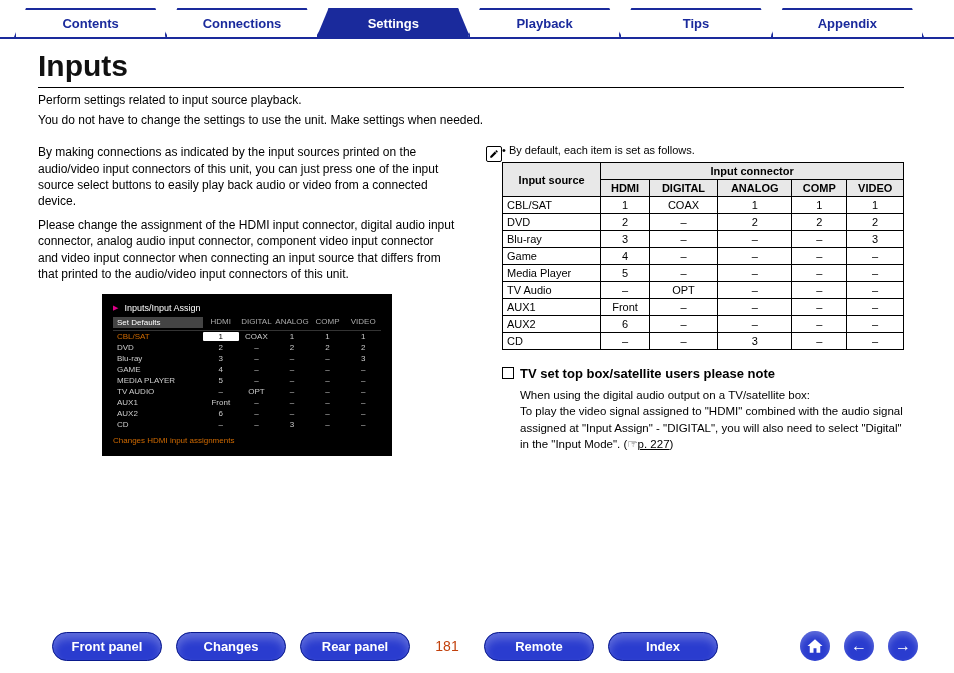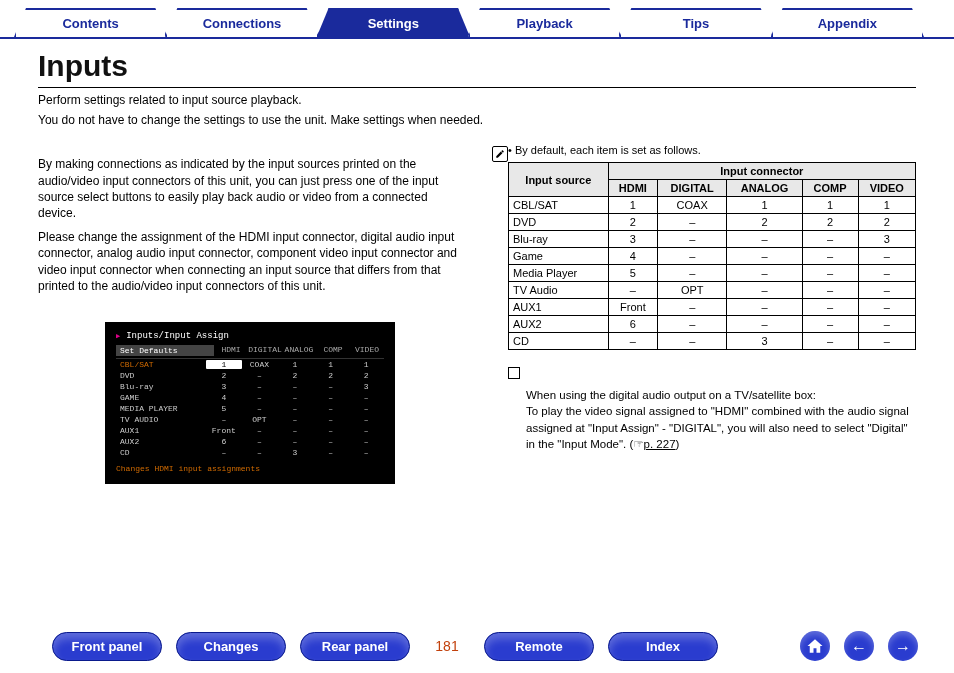--- a/index.html
+++ b/index.html
@@ -36,21 +36,21 @@
     margin-left: -2px;
     clip-path: polygon(12px 0, calc(100% - 12px) 0, 100% 100%, 0 100%);
   }
   .tab:first-child { margin-left: 0; }
   .tab-active {
     background: #1a2a9c;
     color: #fff;
   }
   
   .page {
-    padding: 6px 38px 0 38px;
+    padding: 6px 50px 0 38px;
   }
   h1.page-title {
     font-size: 30px;
     font-weight: bold;
     margin: 4px 0 2px 0;
     color: #111;
     border-bottom: 1px solid #000;
     padding-bottom: 4px;
   }
   .intro p { margin: 4px 0; line-height: 1.35; }
@@ -66,32 +66,32 @@
     font-weight: bold;
     font-size: 18px;
     padding: 4px 10px;
     margin: 0 0 6px 0;
   }
   .body-text { line-height: 1.35; }
 
   
   .osd {
     width: 290px;
-    margin: 28px auto 0 auto;
+    margin: 12px auto 0 auto;
     background: #000;
     color: #ccc;
     font-size: 9px;
     padding: 8px 10px 10px 10px;
     border: 1px solid #000;
-    font-family: Liberation Mono, monospace;
+    font-family: Liberation Sans, sans-serif;
   }
   .osd-title { color:#fff; font-size:9px; margin-bottom:4px; display:flex; align-items:center; gap:6px;}
   .osd-title::before{content:"▶"; color:#d08; font-size:7px;}
   .osd-headrow { display:flex; font-size:8px; color:#aaa; border-bottom:1px solid #333; padding-bottom:2px;}
-  .osd-headrow span:first-child{ width:98px; background:#444; color:#fff; padding:1px 4px; }
+  .osd-headrow span:first-child{ width:90px; background:#444; color:#fff; padding:1px 4px; }
   .osd-headrow span:not(:first-child){ flex:1; text-align:center; }
   .osd-row { display:flex; font-size:8px; padding:1px 0;}
   .osd-row span:first-child{ width:90px; padding-left:4px;}
   .osd-row span:not(:first-child){ flex:1; text-align:center; }
   .osd-row.hl span:first-child{ color:#d06a00; }
   .osd-row.hl .cell-hl { background:#fff; color:#000; border-radius:1px;}
   .osd-foot { color:#d06a00; font-size:8px; margin-top:6px;}
 
   
   .pencil-row { display:flex; align-items:flex-start; gap:0; }
@@ -175,21 +175,21 @@
   <h1 class="page-title">Inputs</h1>
   <div class="intro">
     <p>Perform settings related to input source playback.</p>
     <p>You do not have to change the settings to use the unit. Make settings when needed.</p>
   </div>
 
   <div class="columns">
 
     <div class="col">
       <div class="body-text">
-        <p style="margin:12px 0 8px 0;">By making connections as indicated by the input sources printed on the audio/video input connectors of this unit, you can just press one of the input source select buttons to easily play back audio or video from a connected device.</p>
+        <p style="margin:0 0 8px 0;">By making connections as indicated by the input sources printed on the audio/video input connectors of this unit, you can just press one of the input source select buttons to easily play back audio or video from a connected device.</p>
         <p style="margin:0;">Please change the assignment of the HDMI input connector, digital audio input connector, analog audio input connector, component video input connector and video input connector when connecting an input source that differs from that printed to the audio/video input connectors of this unit.</p>
       </div>
 
       <div class="osd">
         <div class="osd-title">Inputs/Input Assign</div>
         <div class="osd-headrow">
           <span>Set Defaults</span>
           <span>HDMI</span>
           <span>DIGITAL</span>
           <span>ANALOG</span>
@@ -367,21 +367,21 @@
                   <td>–</td>
                   <td>–</td>
                   <td>3</td>
                   <td>–</td>
                   <td>–</td>
                 </tr>
               </tbody>
           </table>
 
           <div class="subhead">
-            <span class="box"></span>
+            <span class="box"></span><span>TV set top box/satellite users please note</span>
           </div>
           <div class="note-body">
             <div>When using the digital audio output on a TV/satellite box:</div>
             <div>
               <span>To play the video signal assigned to "HDMI" combined with the audio signal assigned at "Input Assign" - "DIGITAL", you will also need to select "Digital" in the "Input Mode".  (☞</span><span class="link">p. 227</span><span>)</span>
             </div>
           </div>
         </div>
       </div>
     </div>

